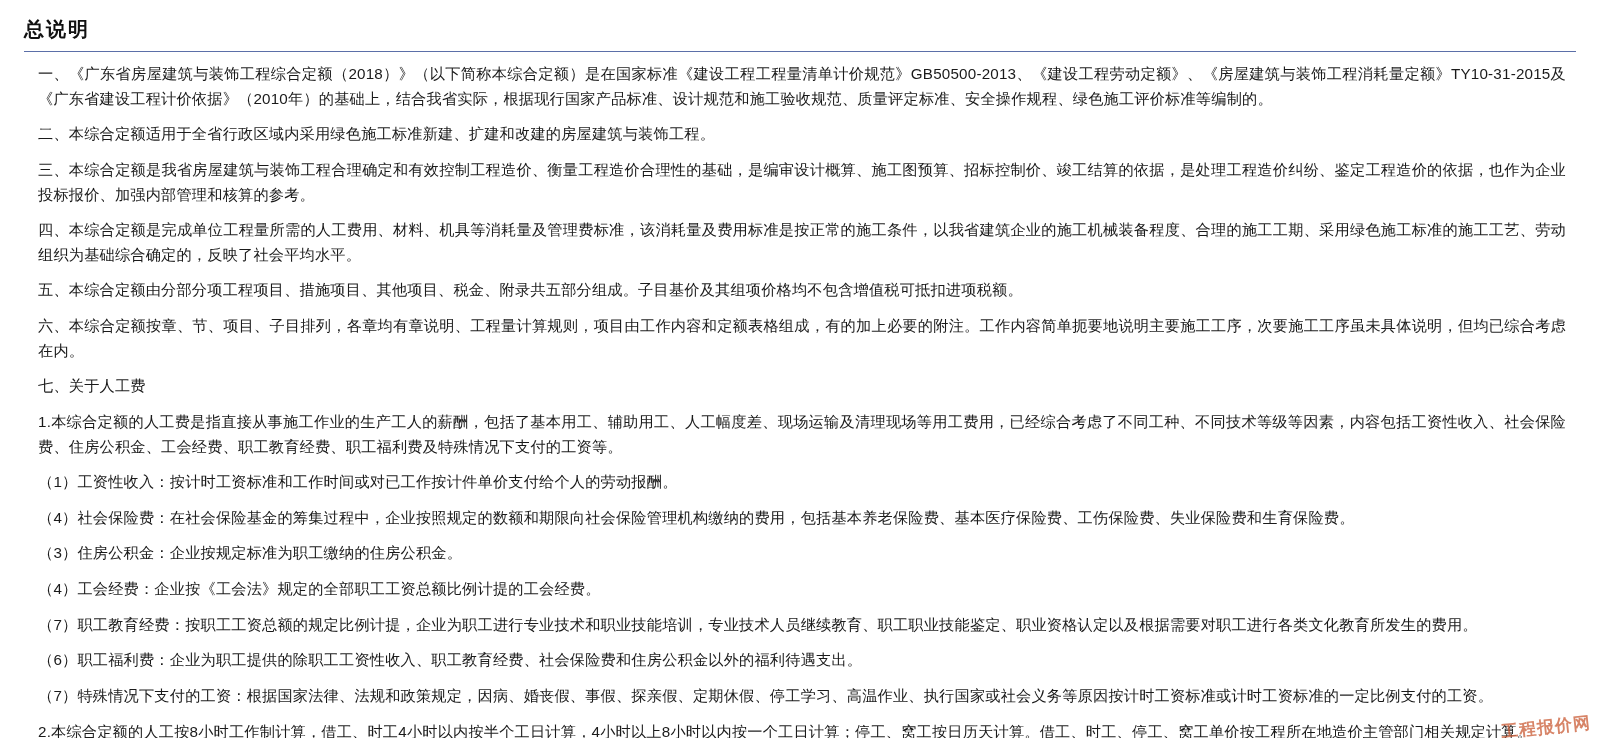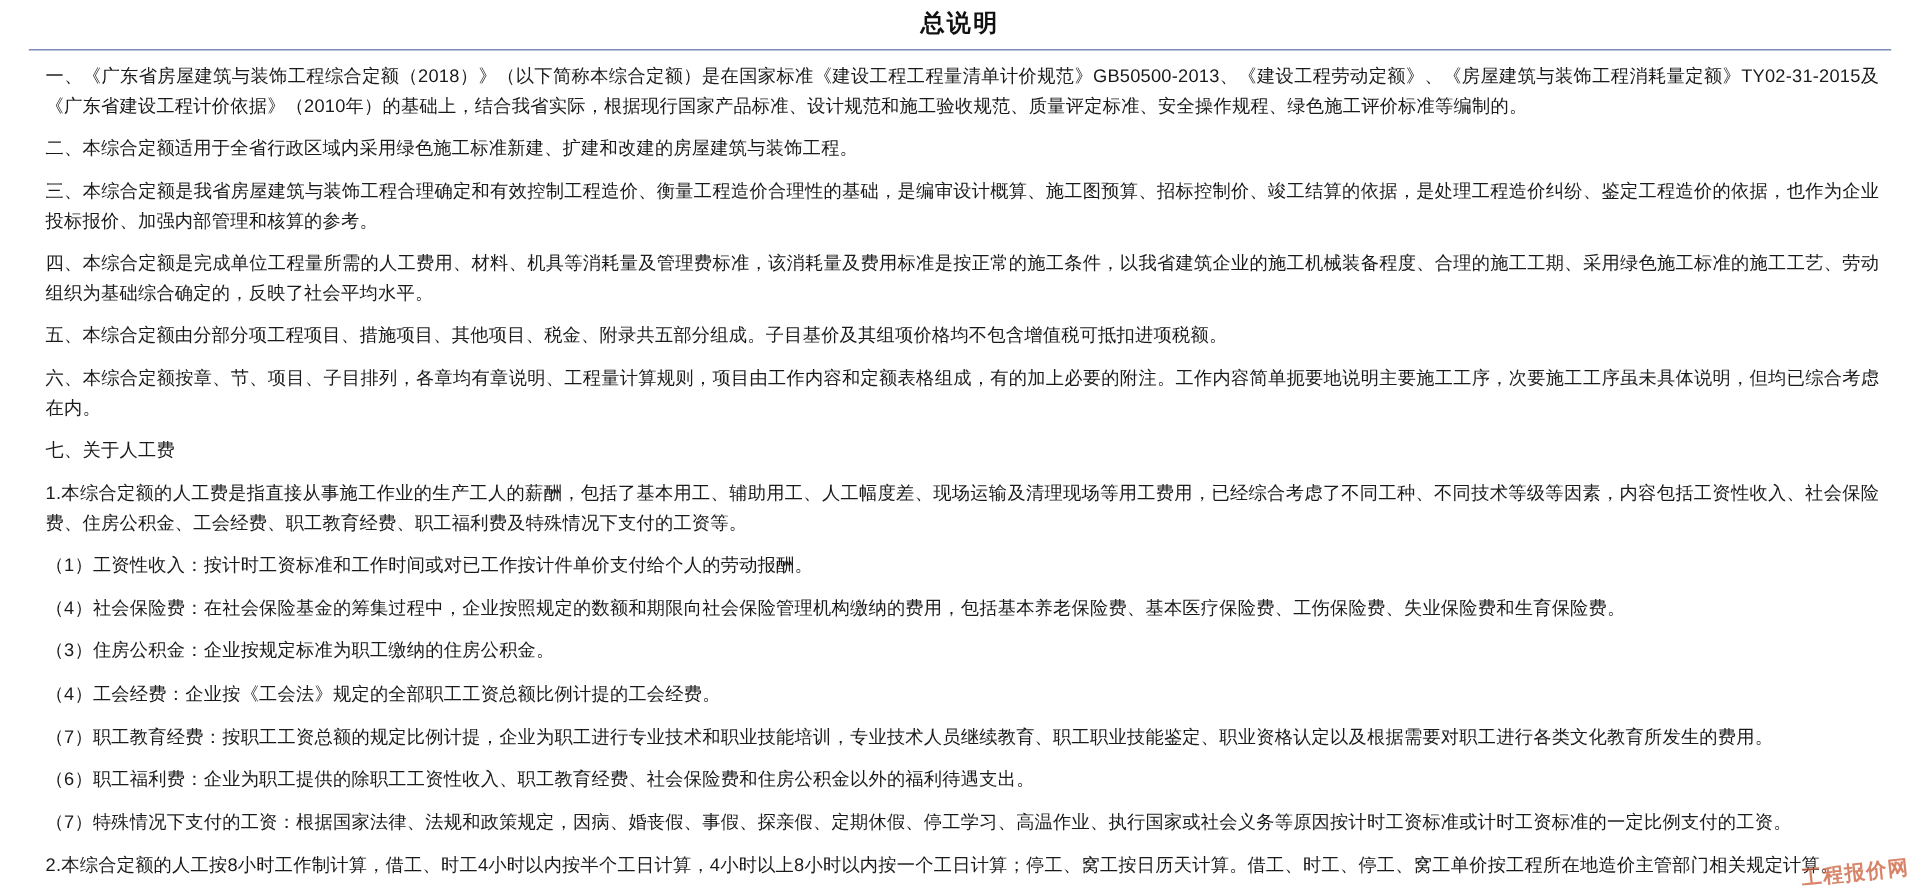--- a/index.html
+++ b/index.html
@@ -15,25 +15,24 @@
     color: #1a1a1a;
   }
   .page {
     position: relative;
     width: 1600px;
     height: 738px;
     box-sizing: border-box;
     padding: 0 24px;
   }
   .doc-title {
-    text-align: center;
     font-size: 20px;
     font-weight: bold;
     letter-spacing: 2px;
-    padding-top: 6px;
+    padding-top: 16px;
     padding-bottom: 8px;
     color: #111111;
   }
   .title-rule {
     border-bottom: 1px solid #5b6fa8;
     width: 100%;
     margin: 0 0 10px 0;
     height: 0;
   }
   .body-text {
@@ -66,21 +65,21 @@
 </style>
 </head>
 <body>
 
 <div class="page">
 
   <div class="doc-title">总说明</div>
   <div class="title-rule"></div>
 
   <div class="body-text">
-    <p class="para">一、《广东省房屋建筑与装饰工程综合定额（2018）》（以下简称本综合定额）是在国家标准《建设工程工程量清单计价规范》GB50500-2013、《建设工程劳动定额》、《房屋建筑与装饰工程消耗量定额》TY02-31-2015及《广东省建设工程计价依据》（2010年）的基础上，结合我省实际，根据现行国家产品标准、设计规范和施工验收规范、质量评定标准、安全操作规程、绿色施工评价标准等编制的。</p>
+    <p class="para">一、《广东省房屋建筑与装饰工程综合定额（2018）》（以下简称本综合定额）是在国家标准《建设工程工程量清单计价规范》GB50500-2013、《建设工程劳动定额》、《房屋建筑与装饰工程消耗量定额》TY10-31-2015及《广东省建设工程计价依据》（2010年）的基础上，结合我省实际，根据现行国家产品标准、设计规范和施工验收规范、质量评定标准、安全操作规程、绿色施工评价标准等编制的。</p>
     <p class="para">二、本综合定额适用于全省行政区域内采用绿色施工标准新建、扩建和改建的房屋建筑与装饰工程。</p>
     <p class="para">三、本综合定额是我省房屋建筑与装饰工程合理确定和有效控制工程造价、衡量工程造价合理性的基础，是编审设计概算、施工图预算、招标控制价、竣工结算的依据，是处理工程造价纠纷、鉴定工程造价的依据，也作为企业投标报价、加强内部管理和核算的参考。</p>
     <p class="para">四、本综合定额是完成单位工程量所需的人工费用、材料、机具等消耗量及管理费标准，该消耗量及费用标准是按正常的施工条件，以我省建筑企业的施工机械装备程度、合理的施工工期、采用绿色施工标准的施工工艺、劳动组织为基础综合确定的，反映了社会平均水平。</p>
     <p class="para">五、本综合定额由分部分项工程项目、措施项目、其他项目、税金、附录共五部分组成。子目基价及其组项价格均不包含增值税可抵扣进项税额。</p>
     <p class="para">六、本综合定额按章、节、项目、子目排列，各章均有章说明、工程量计算规则，项目由工作内容和定额表格组成，有的加上必要的附注。工作内容简单扼要地说明主要施工工序，次要施工工序虽未具体说明，但均已综合考虑在内。</p>
     <p class="para">七、关于人工费</p>
     <p class="para">1.本综合定额的人工费是指直接从事施工作业的生产工人的薪酬，包括了基本用工、辅助用工、人工幅度差、现场运输及清理现场等用工费用，已经综合考虑了不同工种、不同技术等级等因素，内容包括工资性收入、社会保险费、住房公积金、工会经费、职工教育经费、职工福利费及特殊情况下支付的工资等。</p>
     <p class="para">（1）工资性收入：按计时工资标准和工作时间或对已工作按计件单价支付给个人的劳动报酬。</p>
     <p class="para">（4）社会保险费：在社会保险基金的筹集过程中，企业按照规定的数额和期限向社会保险管理机构缴纳的费用，包括基本养老保险费、基本医疗保险费、工伤保险费、失业保险费和生育保险费。</p>
     <p class="para">（3）住房公积金：企业按规定标准为职工缴纳的住房公积金。</p>

